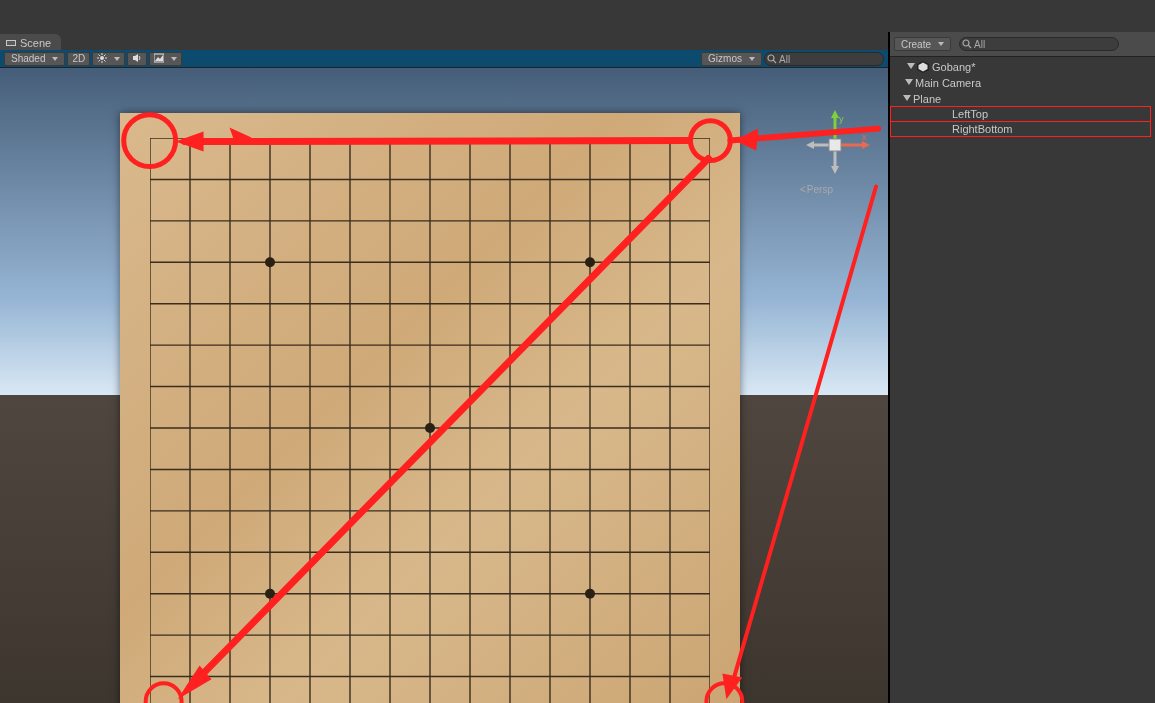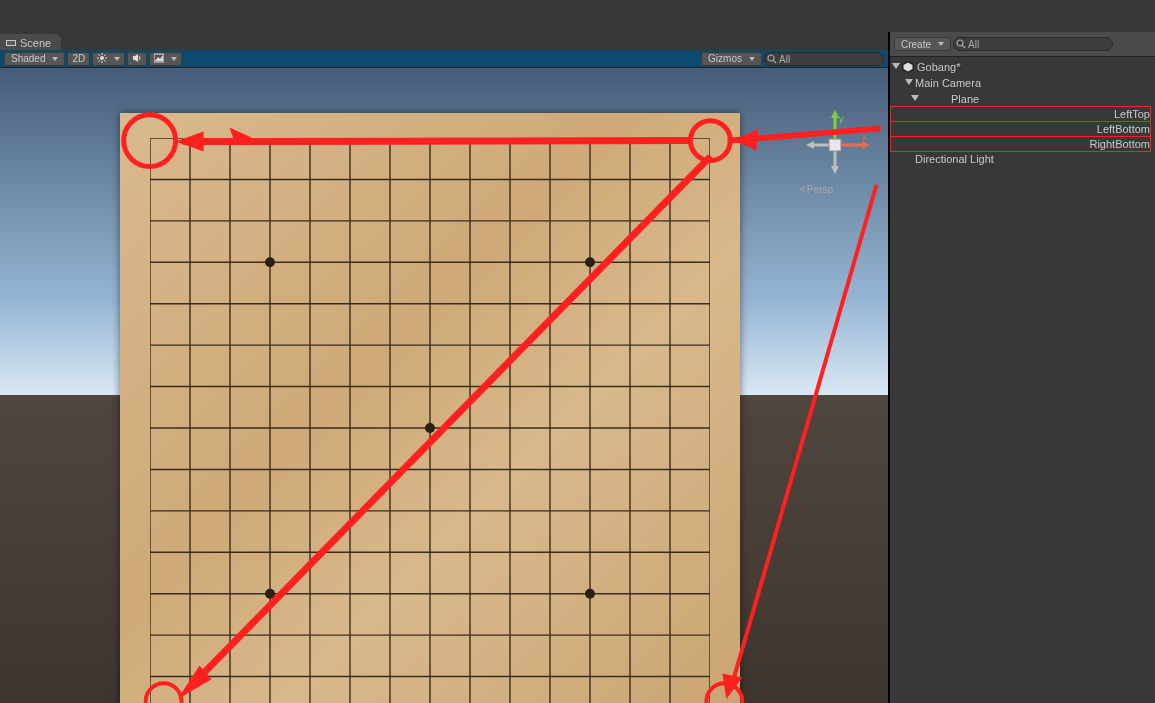--- a/index.html
+++ b/index.html
@@ -43,29 +43,29 @@
 
 
 .ann { position: absolute; inset: 0; pointer-events: none; }
 .ann svg { width: 100%; height: 100%; }
 .ann-stroke { stroke: #ff2020; fill: none; stroke-linecap: round; }
 
 
 .hier-panel { width: 265px; height: 703px; background: #383838; display: flex; flex-direction: column; }
 .hier-tabrow { height: 18px; background: #383838; display: flex; align-items: flex-end; color: #c8c8c8; font-size: 11px; }
 .hier-tab { background: #4b4b4b; height: 16px; padding: 2px 10px 0 6px; border-top-right-radius: 6px; display: flex; align-items: center; gap: 4px; }
-.hier-toolbar { height: 18px; background: #4b4b4b; border-bottom: 1px solid #222; display: flex; align-items: center; color: #c8c8c8; font-size: 10px; padding: 12px 4px; gap: 2px; }
+.hier-toolbar { height: 18px; background: #4b4b4b; border-bottom: 1px solid #222; display: flex; align-items: center; color: #c8c8c8; font-size: 10px; padding: 12px 4px; gap: 8px; }
 .hier-tree { flex: 1; background: #383838; color: #c8c8c8; font-size: 11px; padding-top: 2px; }
-.tree-row { height: 16px; display: flex; align-items: center; padding-left: 1px; white-space: nowrap; }
+.tree-row { height: 16px; display: flex; align-items: center; padding-left: 16px; white-space: nowrap; }
 .fold { width: 10px; height: 10px; display: inline-flex; align-items: center; justify-content: center; margin-right: 1px; }
 .fold svg { width: 8px; height: 8px; }
 .unity-icon { width: 12px; height: 12px; margin-right: 3px; }
 .indent-1 { padding-left: 14px; }
-.indent-2 { padding-left: 20px; gap: 30px; }
-.indent-3 { padding-left: 28px; justify-content: space-between; }
+.indent-2 { padding-left: 12px; }
+.indent-3 { padding-left: 50px; }
 .highlight { border: 1px solid #ff2020; margin: -1px 4px -1px 0; }
 
 .mag svg, .unity-icon svg { width: 100%; height: 100%; }
 </style>
 </head>
 <body>
 
 <div class="root">
 
   <div class="scene-panel">
@@ -261,26 +261,18 @@
             </svg>
           </span>
           <span>Plane</span>
         </div>
         <div class="tree-row indent-3 highlight">
           <span class="fold"></span>
           <span>LeftTop</span>
         </div>
         <div class="tree-row indent-3 highlight">
           <span class="fold"></span>
-          <span>LeftBottom</span>
-        </div>
-        <div class="tree-row indent-3 highlight">
-          <span class="fold"></span>
           <span>RightBottom</span>
         </div>
-        <div class="tree-row indent-1">
-          <span class="fold"></span>
-          <span>Directional Light</span>
-        </div>
       </div>
   </div>
 
 </div>
 
 </body></html>

